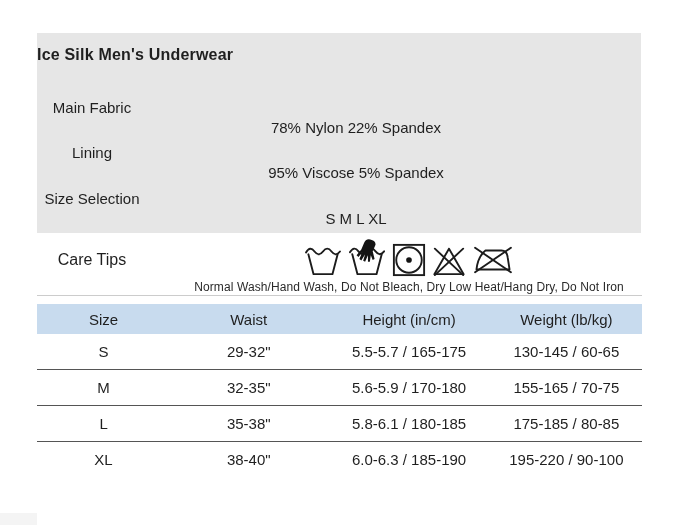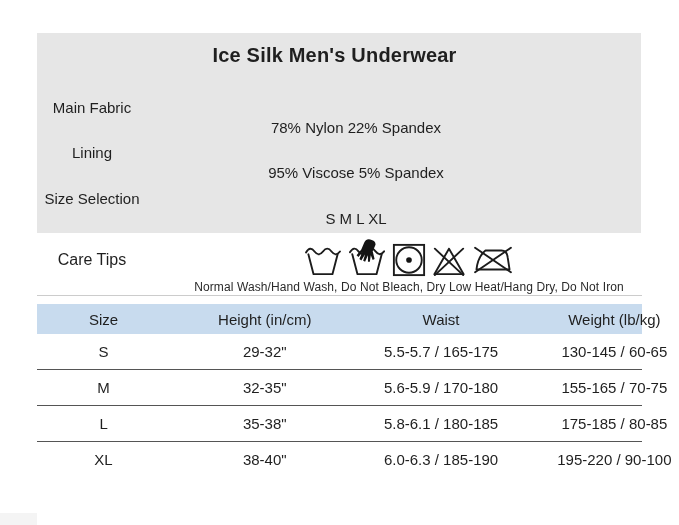--- a/index.html
+++ b/index.html
@@ -14,22 +14,21 @@
 
   
   .panel {
     position: absolute; left: 37px; top: 33px;
     width: 604px; height: 200px;
     background: #e6e6e6;
   }
   .panel-title {
     margin: 12px 9px 0 0;
     height: 20px; line-height: 20px;
-    text-align: center;
-    font-size: 20px; font-weight: 700;
+    font-size: 16px; font-weight: 700;
     letter-spacing: 0.2px;
   }
   .spec-row { display: flex; height: 20px; line-height: 20px; flex-direction: column; }
   .spec-row.r1 { margin-top: 33px; }
   .spec-row.r2 { margin-top: 25px; }
   .spec-row.r3 { margin-top: 26px; }
   .spec-label { width: 110px; text-align: center; font-size: 15px; }
   .spec-value { flex: 1; text-align: center; padding-left: 34px; font-size: 15px; }
 
   
@@ -55,21 +54,20 @@
     width: 605px; height: 1px; background: #cccccc;
   }
 
   
   .size-table { position: absolute; left: 37px; top: 304px; width: 605px; }
   .thead, .trow {
     display: grid;
     grid-template-columns: 22% 26% 27% 25%;
     align-items: center; text-align: center;
     font-size: 15px;
-    gap: 16px;
   }
   .thead { background: #c8dbee; height: 30px; }
   .trow { height: 35px; }
   .trow.sep { border-bottom: 1px solid #555555; }
 
   
   .corner-artifact {
     position: absolute; left: 0; top: 513px;
     width: 37px; height: 12px; background: #f4f4f4;
   }
@@ -143,22 +141,22 @@
       </div>
       <div class="care-caption">Normal Wash/Hand Wash, Do Not Bleach, Dry Low Heat/Hang Dry, Do Not Iron</div>
     </div>
   </section>
 
   <div class="table-topline"></div>
 
   <section class="size-table">
     <div class="thead">
       <span>Size</span>
+      <span>Waist</span>
       <span>Height (in/cm)</span>
-      <span>Waist</span>
       <span>Weight (lb/kg)</span>
     </div>
 
     <div class="trow sep">
       <span>S</span>
       <span>29-32"</span>
       <span>5.5-5.7 / 165-175</span>
       <span>130-145 / 60-65</span>
     </div>
     <div class="trow sep">

